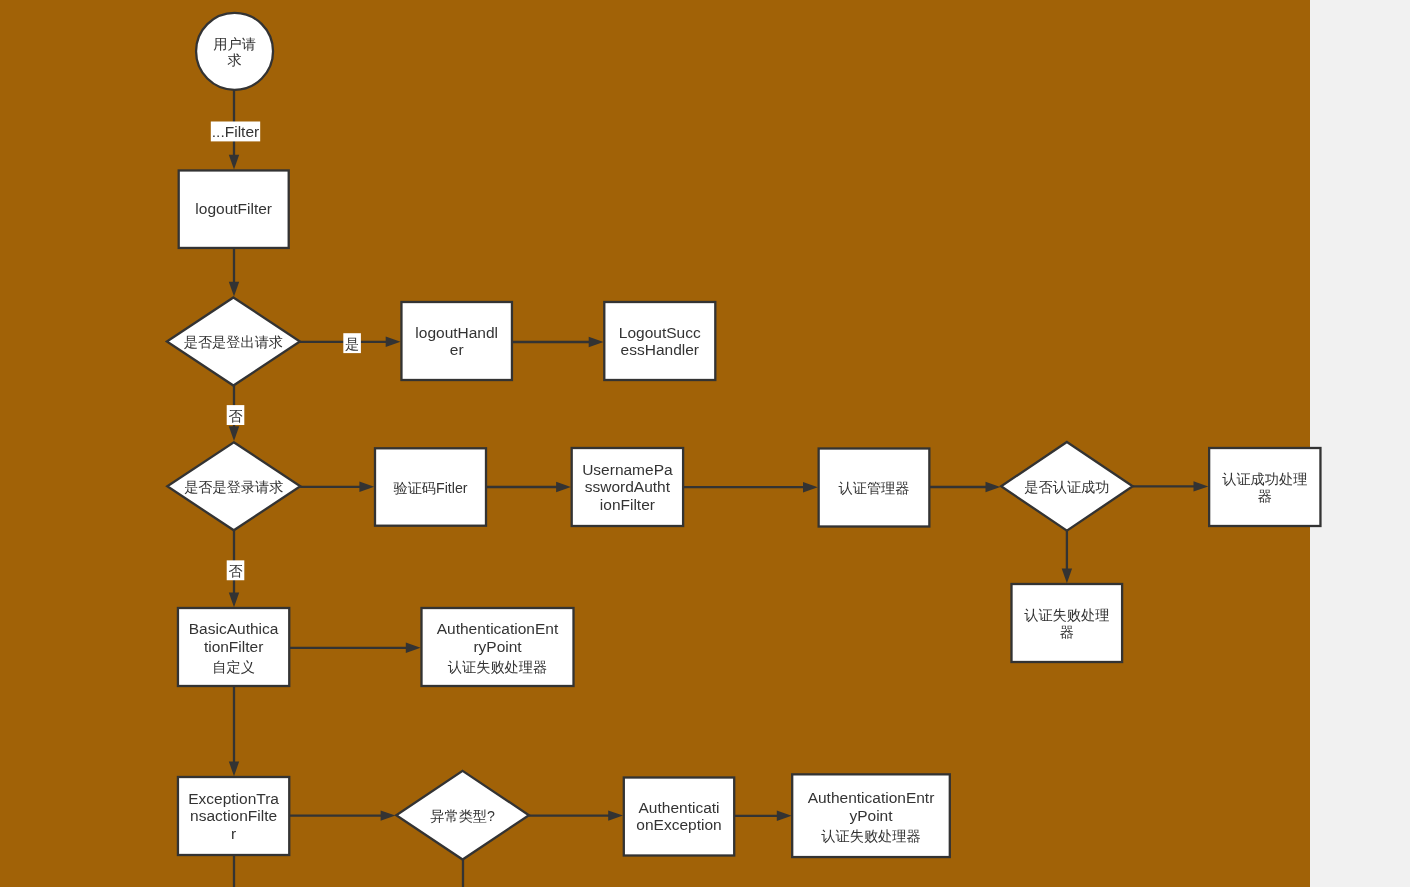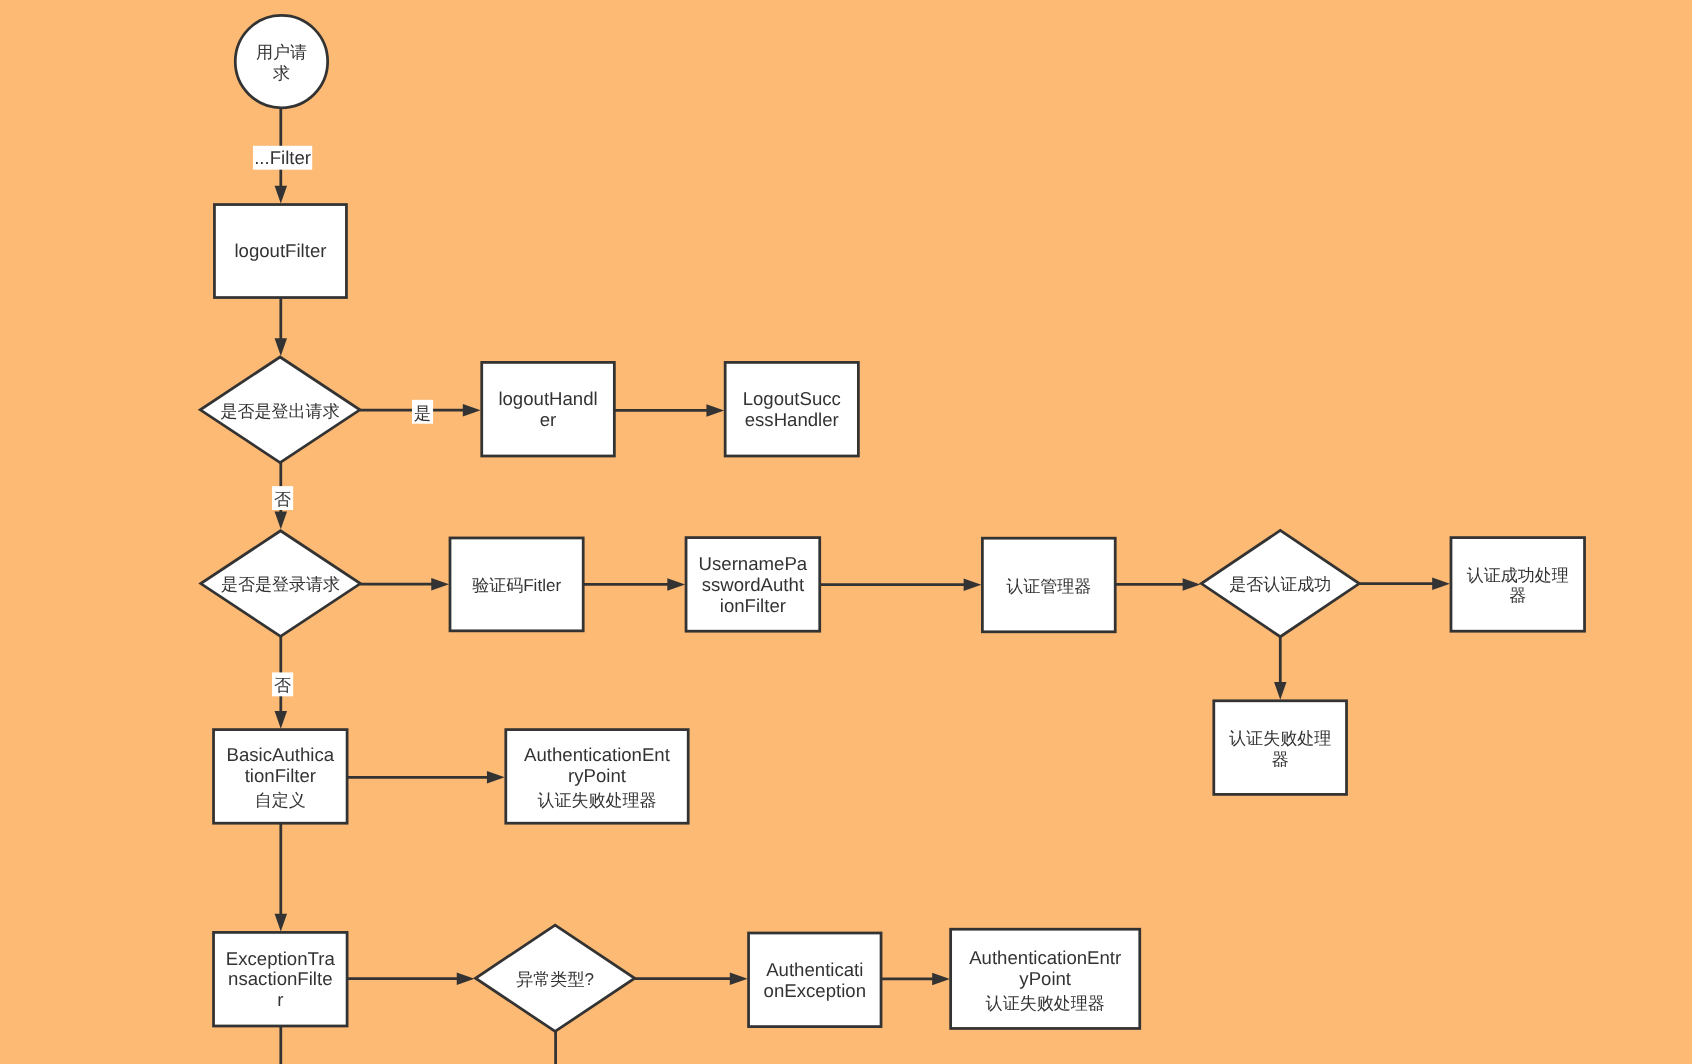--- a/index.html
+++ b/index.html
@@ -3,21 +3,21 @@
 <meta charset="utf-8">
 <title>Spring Security Filter Chain Flowchart</title>
 <style>
   html, body {
     margin: 0; padding: 0;
     width: 1410px; height: 887px;
     overflow: hidden;
     background: #f1f1f1;
     font-family: "Liberation Sans", sans-serif;
   }
-  #canvas { position: relative; width: 1410px; height: 887px; background: #fdba74; }
+  #canvas { position: relative; width: 1310px; height: 887px; background: #a16207; }
   svg#flow { position: absolute; left: 0; top: 0; display: block; shape-rendering: geometricPrecision; }
   .node-shape { fill: #ffffff; stroke: #333333; stroke-width: 2.3; }
   .edge-path  { fill: none; stroke: #333333; stroke-width: 2.3; }
   .arrow-head { fill: #333333; stroke: none; }
   .node-text  { fill: #333333; font-family: "Liberation Sans", sans-serif;
                 font-size: 15.5px; text-anchor: middle; }
   .node-text.cjk   { font-size: 14.2px; }
   .edge-label-bg   { fill: #ffffff; }
   .edge-label-text { fill: #333333; font-family: "Liberation Sans", sans-serif;
                 font-size: 15.5px; text-anchor: middle; }

